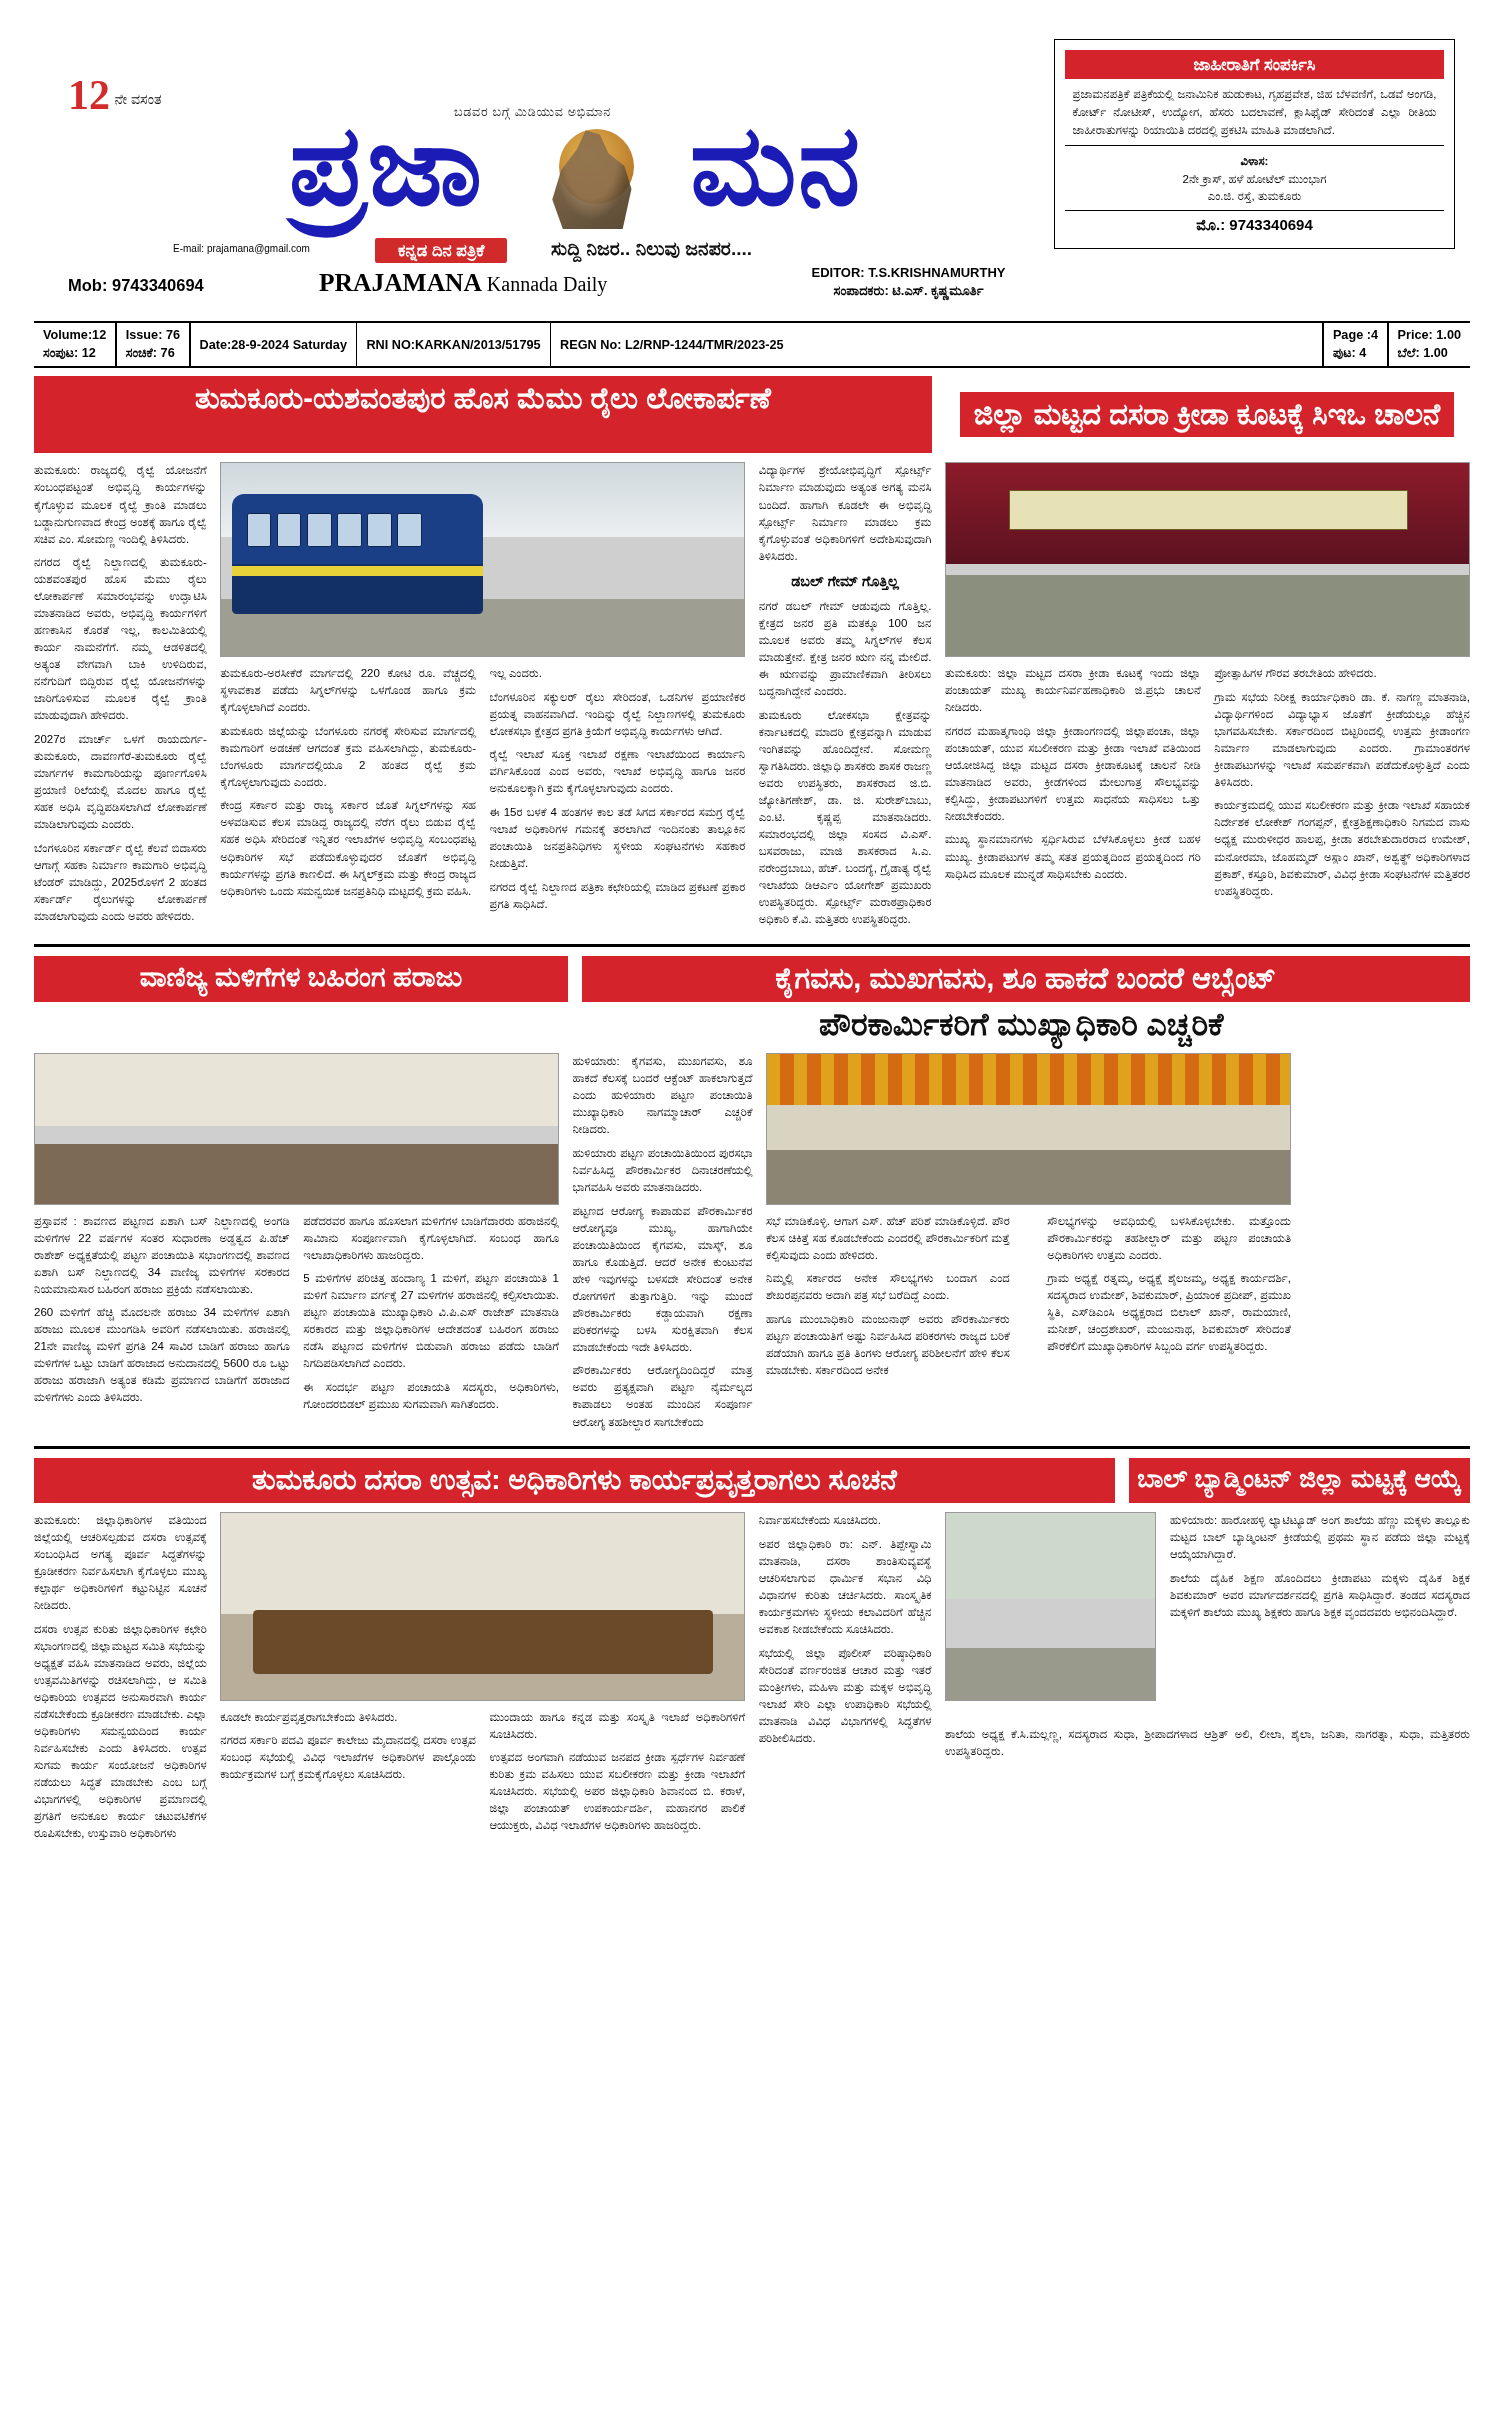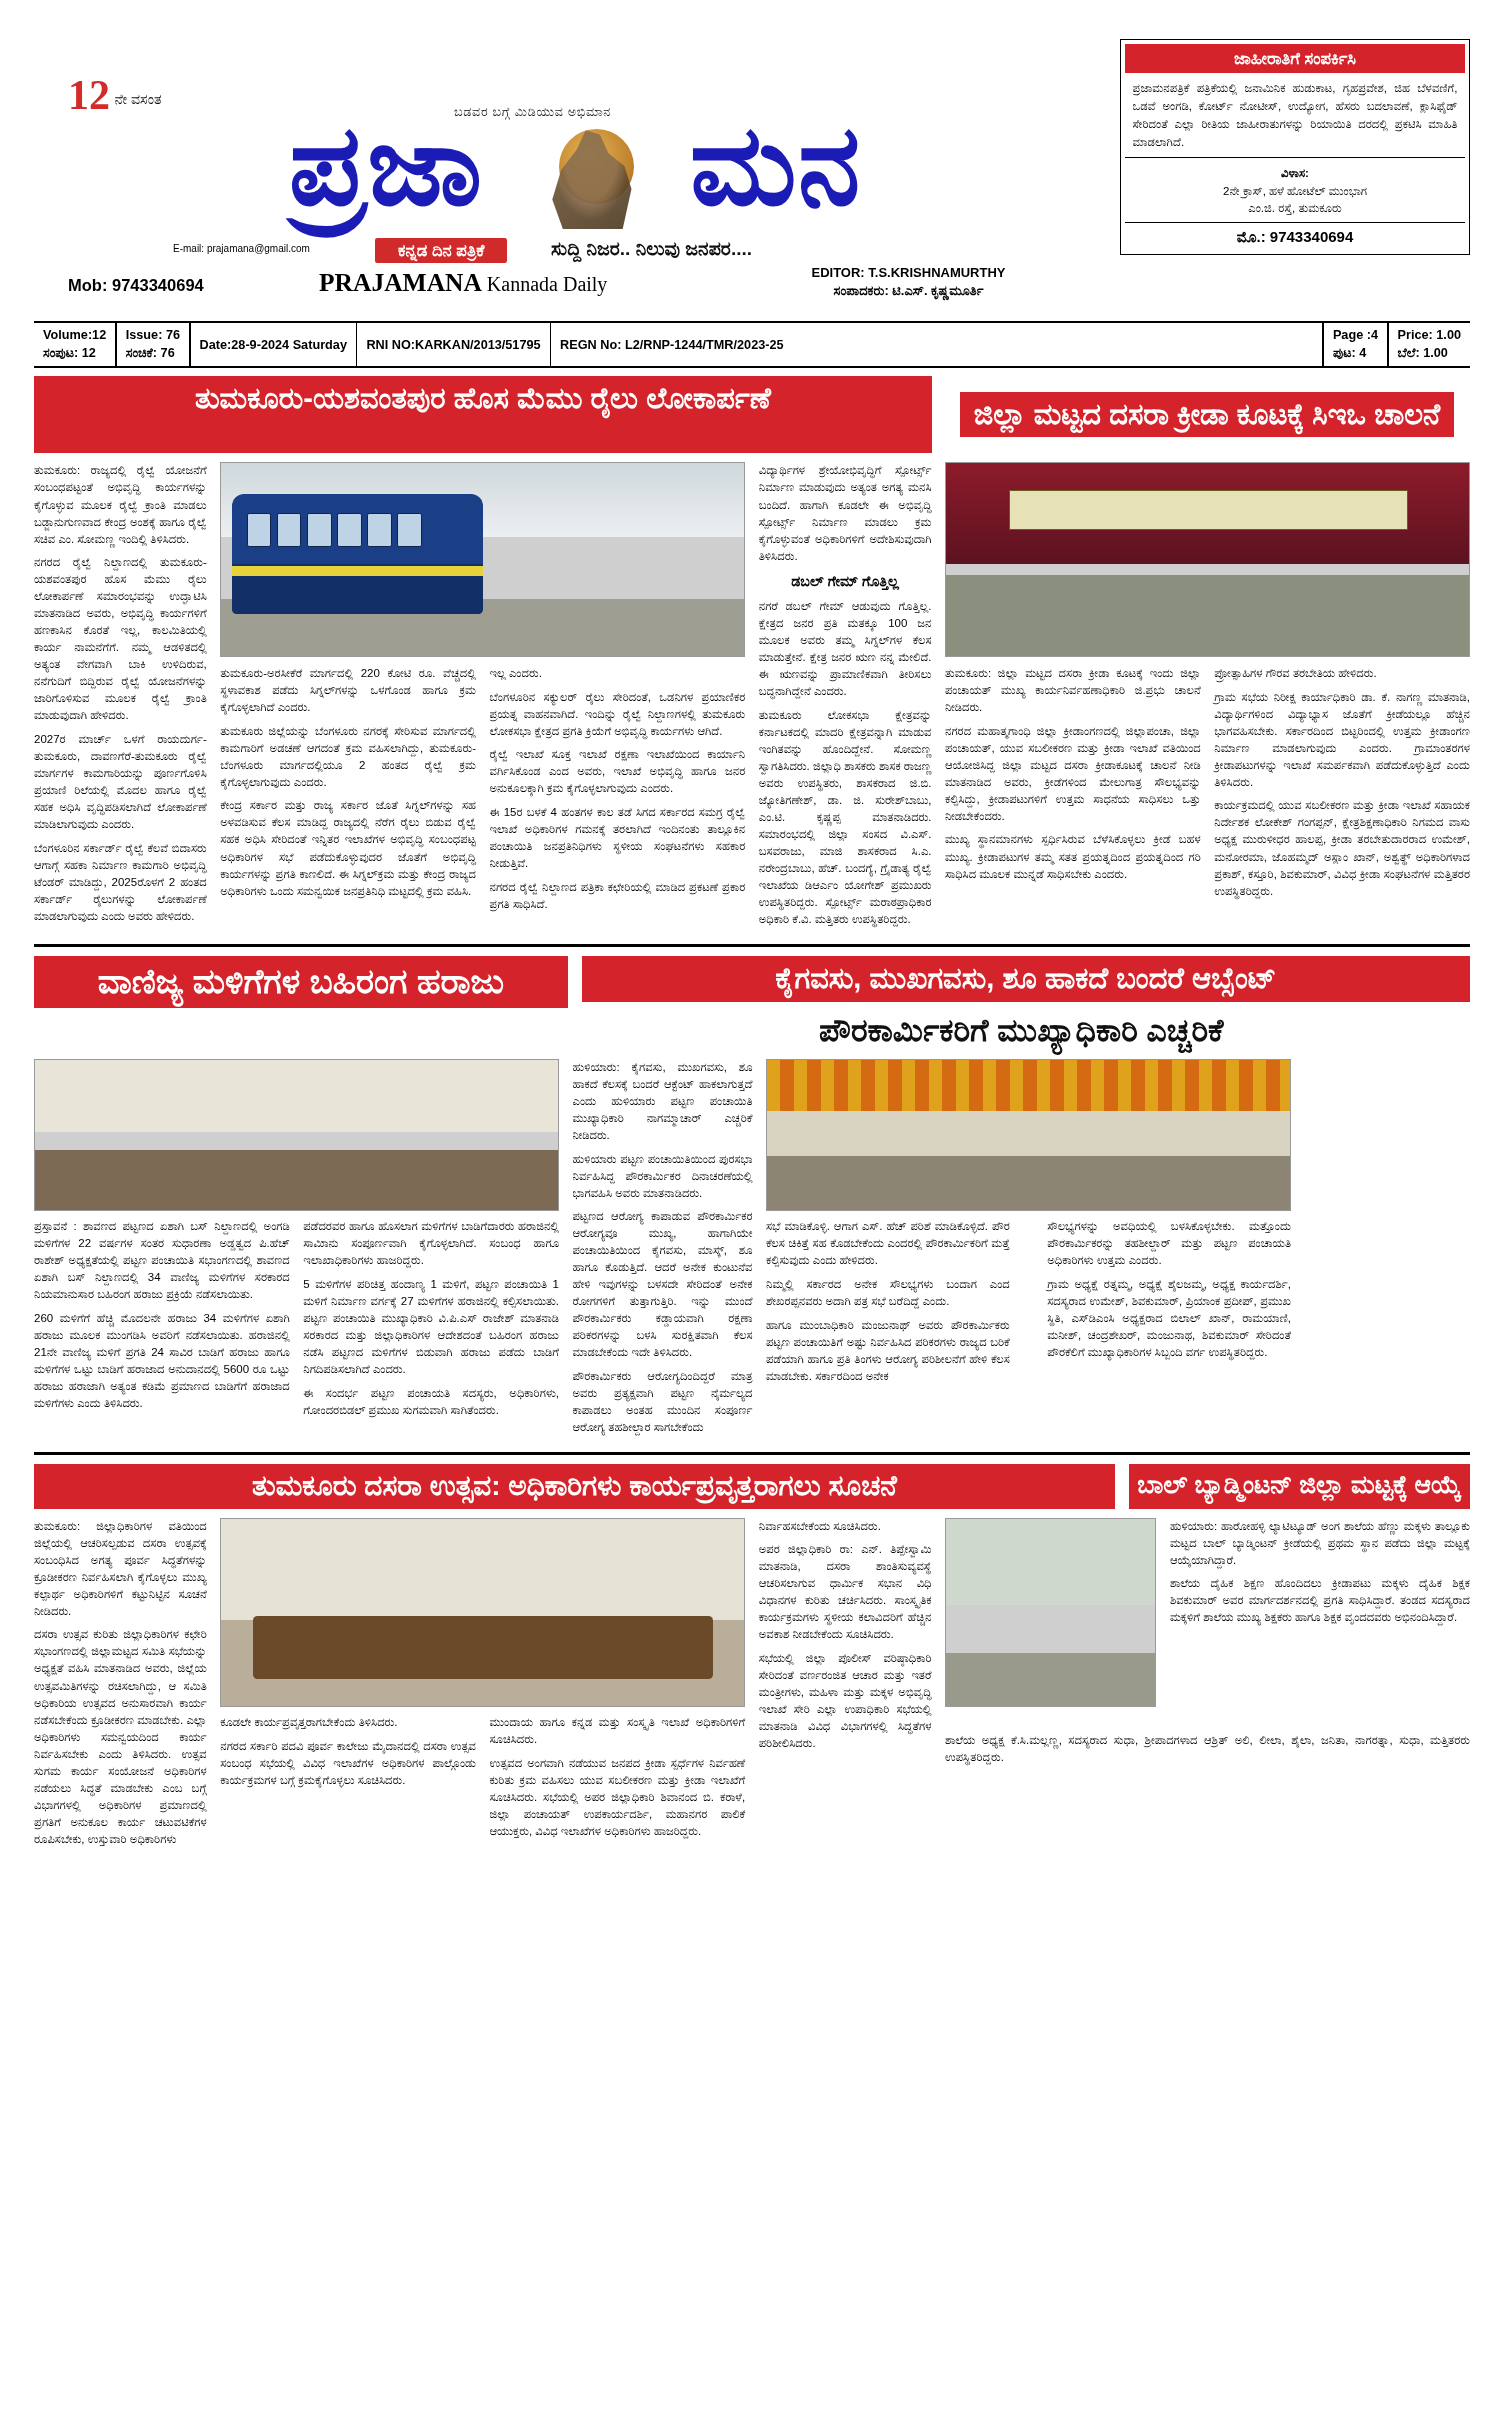--- a/index.html
+++ b/index.html
@@ -24,21 +24,21 @@
      clip-path:polygon(18% 100%,6% 72%,16% 44%,34% 24%,44% 6%,60% 10%,70% 28%,88% 40%,96% 62%,86% 100%);opacity:.92;}
   .email{position:absolute;left:139px;top:219px;font-size:10px;}
   .sub1{position:absolute;left:341px;top:214px;font-size:16.5px;font-weight:bold;color:#fff;background:#d12a2a;padding:3px 23px;border-radius:2.2px;}
   .sub2{position:absolute;left:517px;top:214px;font-size:19px;font-weight:bold;color:#111;}
   .mob{position:absolute;left:34px;top:252px;font-size:16.5px;font-weight:bold;}
   .prajamana-en{position:absolute;left:285px;top:244px;font-size:25.5px;font-weight:bold;font-family:"Liberation Serif",serif;}
   .prajamana-en span{font-size:20px;font-weight:normal;}
   .editor{position:absolute;left:736px;top:241px;font-size:13px;font-weight:bold;text-align:center;width:277px;}
   .editor div+div{margin-top:3px;}
 
-  .mh-right{position:absolute;right:0;top:15px;width:350px;border:1.5px solid #000;padding:4px;box-sizing:border-box;}
+  .mh-right{position:absolute;right:15px;top:15px;width:401px;border:1.5px solid #000;padding:10px;box-sizing:border-box;}
   .ad-title{background:#d4232a;color:#fff;text-align:center;font-size:16.5px;font-weight:bold;padding:5.2px 1.5px;}
   .ad-body{font-size:11.6px;line-height:1.55;padding:6px 7.5px;text-align:justify;}
   .ad-sep{border-top:1.5px solid #000;}
   .ad-addr{font-size:11.6px;line-height:1.5;padding:6px 7.5px;text-align:center;}
   .ad-addr .lbl{font-weight:bold;}
   .ad-phone{border-top:1.5px solid #000;text-align:center;font-size:15px;font-weight:bold;padding:4.5px 3px;}
 
   
   .infobar{display:flex;align-items:stretch;border-top:2.2px solid #000;border-bottom:2.2px solid #000;font-size:12.7px;font-weight:bold;height:43px;margin-top:3px;}
   .infobar .cell{display:flex;flex-direction:column;justify-content:center;padding:0 9px;}
@@ -252,21 +252,21 @@
           <p class="t">ಗ್ರಾಮ ಸಭೆಯ ನಿರೀಕ್ಷ ಕಾರ್ಯಾಧಿಕಾರಿ ಡಾ. ಕೆ. ನಾಗಣ್ಣ ಮಾತನಾಡಿ, ವಿದ್ಯಾರ್ಥಿಗಳಿಂದ ವಿದ್ಯಾಭ್ಯಾಸ ಜೊತೆಗೆ ಕ್ರೀಡೆಯಲ್ಲೂ ಹೆಚ್ಚಿನ ಭಾಗವಹಿಸಬೇಕು. ಸರ್ಕಾರದಿಂದ ಬಿಟ್ಟರಿಂದಲ್ಲಿ ಉತ್ತಮ ಕ್ರೀಡಾಂಗಣ ನಿರ್ಮಾಣ ಮಾಡಲಾಗುವುದು ಎಂದರು. ಗ್ರಾಮಾಂತರಗಳ ಕ್ರೀಡಾಪಟುಗಳನ್ನು ಇಲಾಖೆ ಸಮರ್ಪಕವಾಗಿ ಪಡೆದುಕೊಳ್ಳುತ್ತಿದೆ ಎಂದು ತಿಳಿಸಿದರು.</p>
           <p class="t">ಕಾರ್ಯಕ್ರಮದಲ್ಲಿ ಯುವ ಸಬಲೀಕರಣ ಮತ್ತು ಕ್ರೀಡಾ ಇಲಾಖೆ ಸಹಾಯಕ ನಿರ್ದೇಶಕ ಲೋಕೇಶ್ ಗಂಗಪ್ಪನ್, ಕ್ಷೇತ್ರಶಿಕ್ಷಣಾಧಿಕಾರಿ ನಿಗಮದ ವಾಸು ಅಧ್ಯಕ್ಷ ಮುರುಳೀಧರ ಹಾಲಪ್ಪ, ಕ್ರೀಡಾ ತರಬೇತುದಾರರಾದ ಉಮೇಶ್, ಮನೋರಮಾ, ಜೊಹಮ್ಮದ್ ಅಸ್ಲಾಂ ಖಾನ್, ಅಶ್ವತ್ಥ್ ಅಧಿಕಾರಿಗಳಾದ ಪ್ರಕಾಶ್, ಕಸ್ತೂರಿ, ಶಿವಕುಮಾರ್, ವಿವಿಧ ಕ್ರೀಡಾ ಸಂಘಟನೆಗಳ ಮತ್ತಿತರರ ಉಪಸ್ಥಿತರಿದ್ದರು.</p>
         </div>
       </div>
     </div>
   </div>
 
   <hr class="hr-thick">
 
   <div style="display:flex;gap:13.5px;">
-    <div class="band" style="flex:0 0 525px;margin:0;font-size:34px;">ವಾಣಿಜ್ಯ ಮಳಿಗೆಗಳ ಬಹಿರಂಗ ಹರಾಜು</div>
+    <div class="band" style="flex:0 0 525px;margin:0;font-size:27px;">ವಾಣಿಜ್ಯ ಮಳಿಗೆಗಳ ಬಹಿರಂಗ ಹರಾಜು</div>
     <div style="flex:1;">
       <div class="band" style="margin:0;">ಕೈಗವಸು, ಮುಖಗವಸು, ಶೂ ಹಾಕದೆ ಬಂದರೆ ಆಬ್ಸೆಂಟ್</div>
     </div>
   </div>
 
   <div style="display:flex;gap:13.5px;margin-top:3px;">
     <div style="flex:0 0 525px;"></div>
     <div style="flex:1;">
       <div style="font-size:31.5px;font-weight:bold;text-align:center;color:#111;line-height:1.15;padding:1.5px 0 3px;">ಪೌರಕಾರ್ಮಿಕರಿಗೆ ಮುಖ್ಯಾಧಿಕಾರಿ ಎಚ್ಚರಿಕೆ</div>
     </div>

